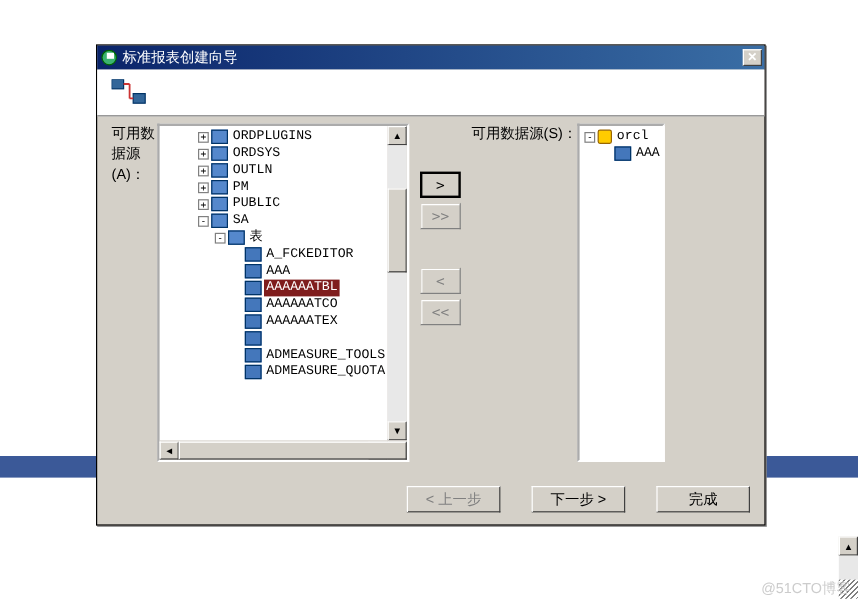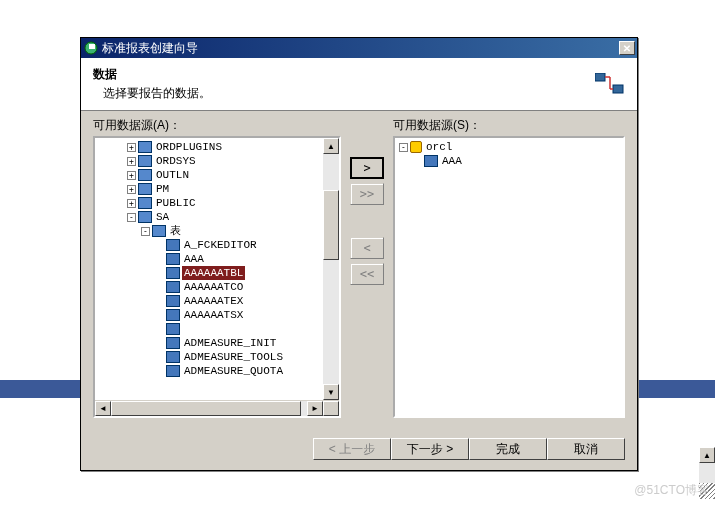--- a/index.html
+++ b/index.html
@@ -71,21 +71,21 @@
     width: 30px; height: 22px;
     position: relative;
   }
   .body-area {
     padding: 6px 12px 10px 12px;
   }
   .columns {
     display: flex;
     gap: 6px;
   }
-  .col { display: flex; flex-direction: column; }
+  .col { display: flex; }
   .col-left { width: 248px; }
   .col-mid { width: 40px; padding-top: 40px; display: flex; flex-direction: column; align-items: center; gap: 4px; }
   .col-right { flex: 1; }
   .col-label { font-size: 12px; margin-bottom: 2px; }
   .tree-box {
     border: 2px inset #fff;
     background: #fff;
     height: 282px;
     overflow: hidden;
     position: relative;
@@ -196,21 +196,21 @@
     border-color: #d4d0c8 #808080 #808080 #d4d0c8;
     box-shadow: inset 1px 1px 0 #fff;
   }
   .xfer-btn.default {
     border: 2px solid #000;
   }
   .gap { height: 24px; }
   .button-row {
     display: flex;
     justify-content: flex-end;
-    gap: 0;
+    gap: 26px;
     padding: 10px 12px 10px 12px;
   }
   .wiz-btn {
     min-width: 78px;
     height: 22px;
     background: #d4d0c8;
     border: 1px solid;
     border-color: #fff #404040 #404040 #fff;
     font-size: 12px;
     cursor: pointer;
@@ -252,24 +252,20 @@
       <svg width="14" height="14">
           <circle cx="7" cy="7" r="6" fill="#3cb371" stroke="#006400"></circle>
           <rect x="5" y="3" width="6" height="5" fill="#fff"></rect>
         </svg>
     </span>
     <span class="titlebar-title">标准报表创建向导</span>
     <span class="titlebar-close">✕</span>
   </div>
 
   <div class="header">
-    <div class="header-text">
-      <div class="header-title">数据</div>
-      <div class="header-sub">选择要报告的数据。</div>
-    </div>
     <div class="header-icon">
       <svg width="30" height="22">
         <rect x="0" y="0" width="10" height="8" fill="#336699" stroke="#003366"></rect>
         <rect x="18" y="12" width="10" height="8" fill="#336699" stroke="#003366"></rect>
         <line x1="10" y1="4" x2="15" y2="4" stroke="#cc3333" stroke-width="1.5"></line>
         <line x1="15" y1="4" x2="15" y2="16" stroke="#cc3333" stroke-width="1.5"></line>
         <line x1="15" y1="16" x2="18" y2="16" stroke="#cc3333" stroke-width="1.5"></line>
       </svg>
     </div>
   </div>
@@ -351,32 +347,20 @@
                 <div class="tree-row">
                   <span class="indent" style="width: 60px;"></span>
                   <span class="expander-spacer"></span>
                   <span class="node-icon item"></span>
                   <span class="tree-text">AAAAAATEX</span>
                 </div>
                 <div class="tree-row">
                   <span class="indent" style="width: 60px;"></span>
                   <span class="expander-spacer"></span>
                   <span class="node-icon item"></span>
-                  <span class="tree-text">AAAAAATSX</span>
-                </div>
-                <div class="tree-row">
-                  <span class="indent" style="width: 60px;"></span>
-                  <span class="expander-spacer"></span>
-                  <span class="node-icon item"></span>
-                </div>
-                <div class="tree-row">
-                  <span class="indent" style="width: 60px;"></span>
-                  <span class="expander-spacer"></span>
-                  <span class="node-icon item"></span>
-                  <span class="tree-text">ADMEASURE_INIT</span>
                 </div>
                 <div class="tree-row">
                   <span class="indent" style="width: 60px;"></span>
                   <span class="expander-spacer"></span>
                   <span class="node-icon item"></span>
                   <span class="tree-text">ADMEASURE_TOOLS</span>
                 </div>
                 <div class="tree-row">
                   <span class="indent" style="width: 60px;"></span>
                   <span class="expander-spacer"></span>
@@ -430,21 +414,20 @@
             </div>
         </div>
       </div>
     </div>
   </div>
 
   <div class="button-row">
     <button class="wiz-btn disabled">&lt; 上一步</button>
     <button class="wiz-btn">下一步 &gt;</button>
     <button class="wiz-btn">完成</button>
-    <button class="wiz-btn">取消</button>
   </div>
 </div>
 
 <div class="rb-scroll">
   <div class="scroll-btn">▲</div>
   <div style="flex:1;background:#e8e8e8;"></div>
 </div>
 <div class="grip"></div>
 
 <div class="watermark">@51CTO博客</div>

